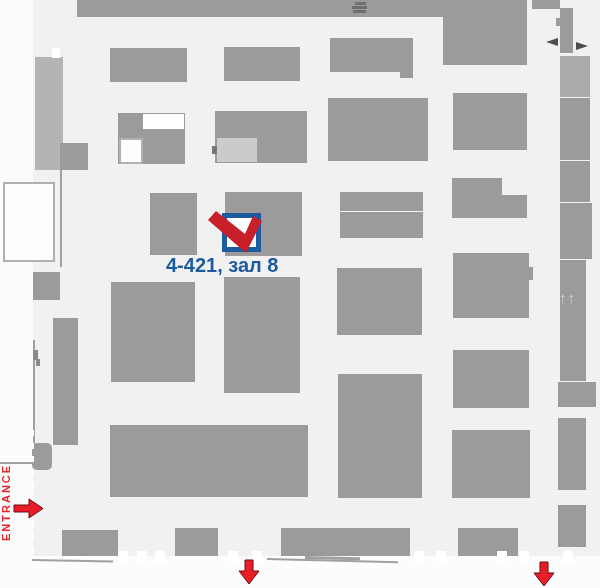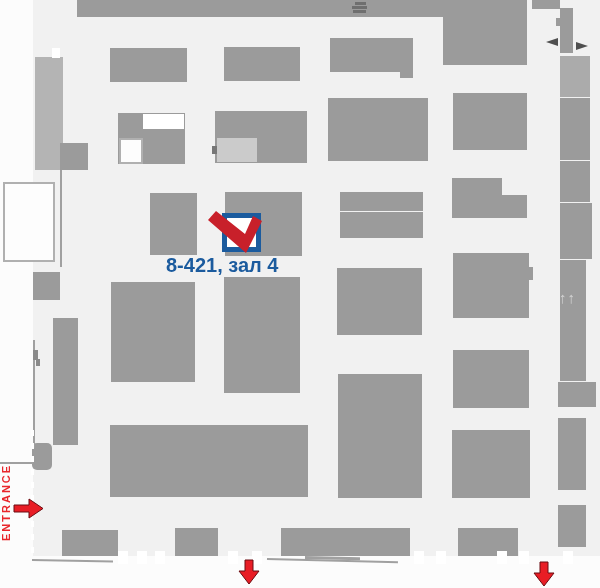--- a/index.html
+++ b/index.html
@@ -126,21 +126,21 @@
     <polygon fill="#4f4f4f" points="12,2 0,6 12,10"></polygon>
   </svg>
   <svg style="left:574px;top:40px" width="14" height="12">
     <polygon fill="#4f4f4f" points="2,2 14,6 2,10"></polygon>
   </svg>
 
   <div id="marker-square"></div>
   <svg style="left:205px;top:205px" width="60" height="50">
     <path fill="#c8202a" d="M3,15 L11,6 L40,29 L48,11 L57,16 L41,48 Z"></path>
   </svg>
-  <div id="marker-label">8-421, зал 4</div>
+  <div id="marker-label">4-421, зал 8</div>
 
   <div id="entrance-label">ENTRANCE</div>
   <svg style="left:14px;top:498px" width="30" height="22">
     <polygon fill="#e81d25" stroke="#6b0d12" stroke-width="1" points="0,7 15,7 15,1 29,10.5 15,20 15,14 0,14"></polygon>
   </svg>
 
   <svg style="left:238px;top:559px" width="22" height="26">
     <polygon fill="#e81d25" stroke="#6b0d12" stroke-width="1" points="7,1 15,1 15,12 21,12 11,25 1,12 7,12"></polygon>
   </svg>
   <svg style="left:533px;top:561px" width="22" height="26">

